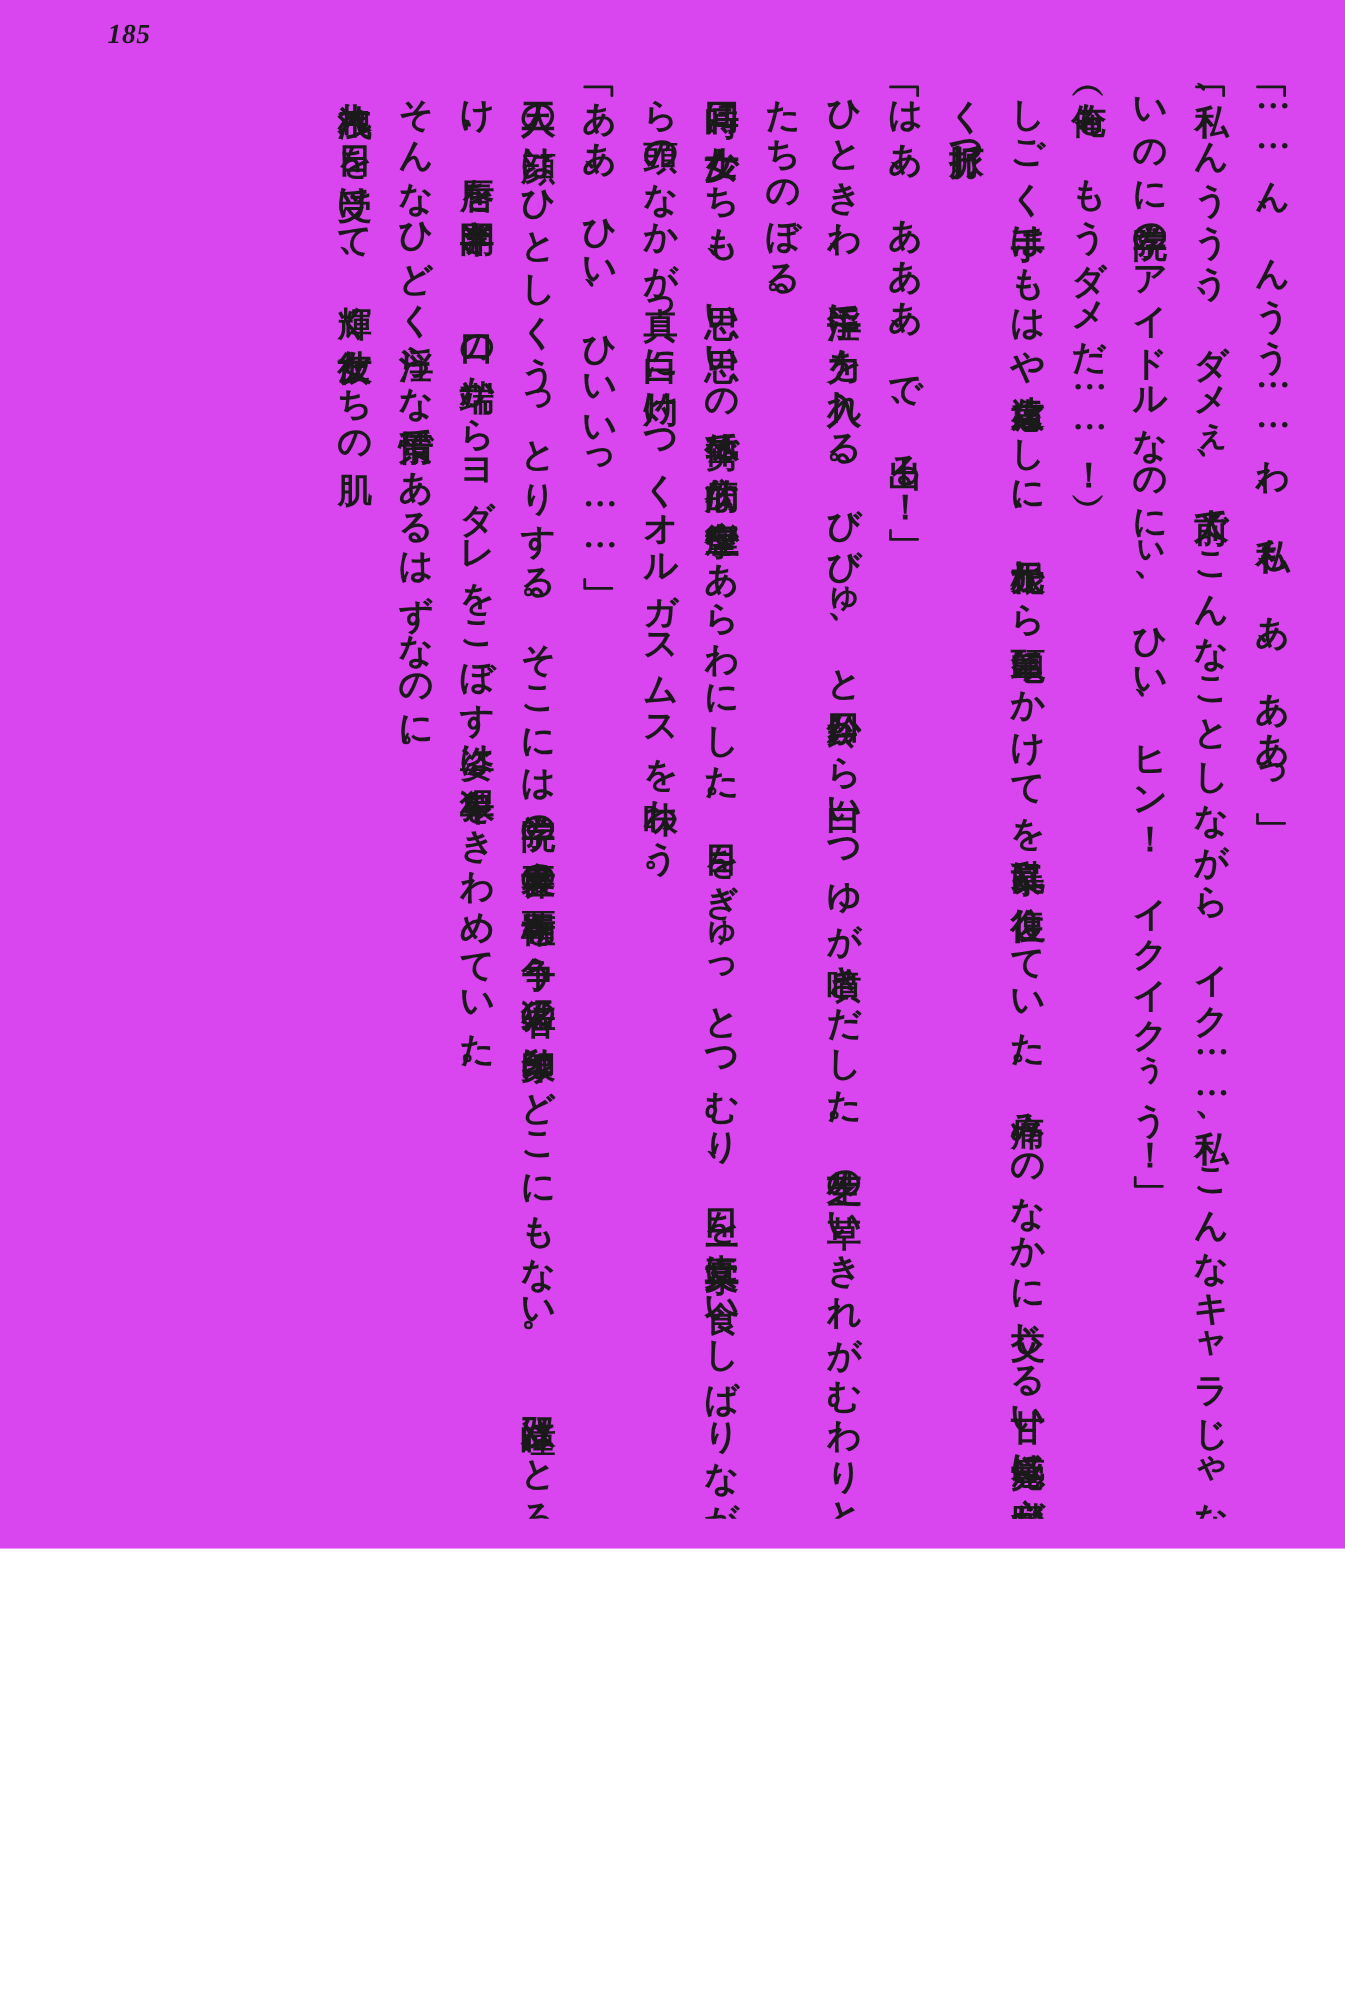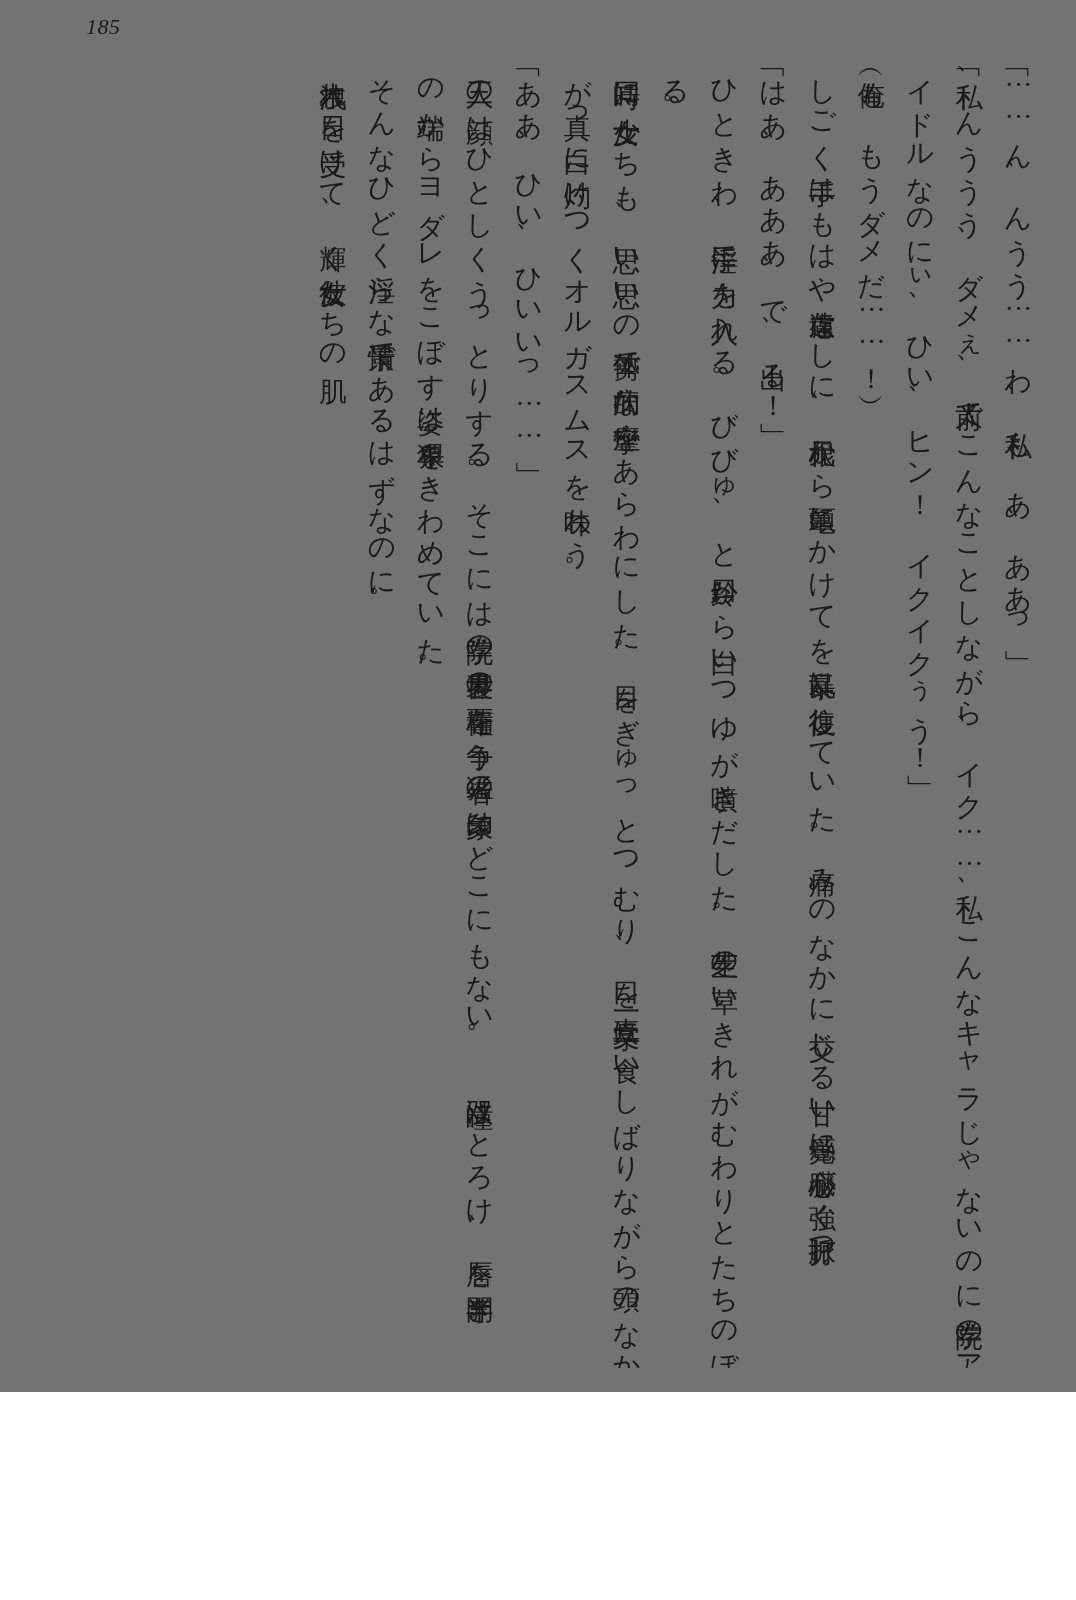--- a/index.html
+++ b/index.html
@@ -7,24 +7,25 @@
     padding: 0;
     background: #ffffff;
   }
   body {
     font-family: "Liberation Serif", "DejaVu Serif", serif;
     color: #1a1a1a;
   }
   .page {
     position: relative;
     width: 1076px;
-    height: 1392px;
-    background: #737373;
+    height: 1239px;
+    background: #d946ef;
     overflow: hidden;
     box-sizing: border-box;
+    font-weight: bold;
   }
   .page-number {
     position: absolute;
     top: 14px;
     left: 86px;
     font-family: "Liberation Serif", "DejaVu Serif", serif;
     font-size: 22px;
     font-style: italic;
     color: #1a1a1a;
     letter-spacing: 0.5px;

